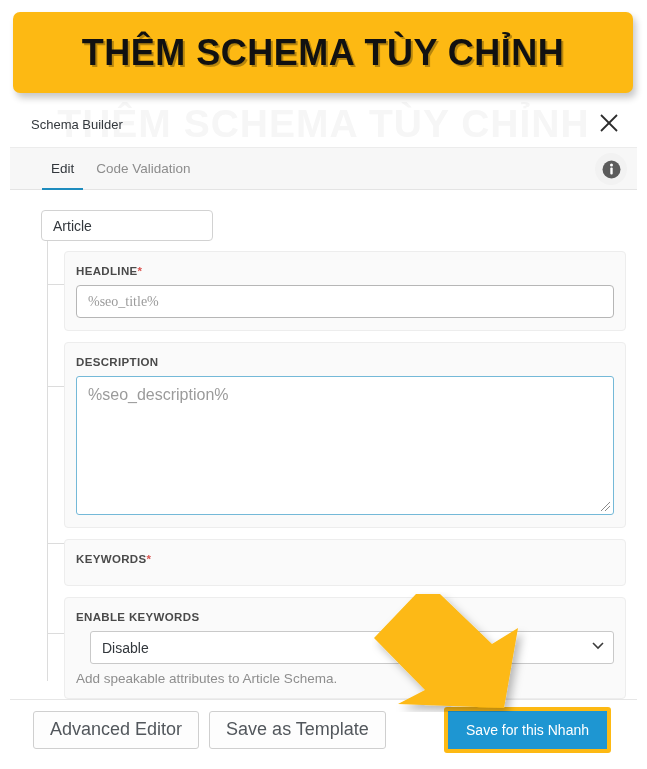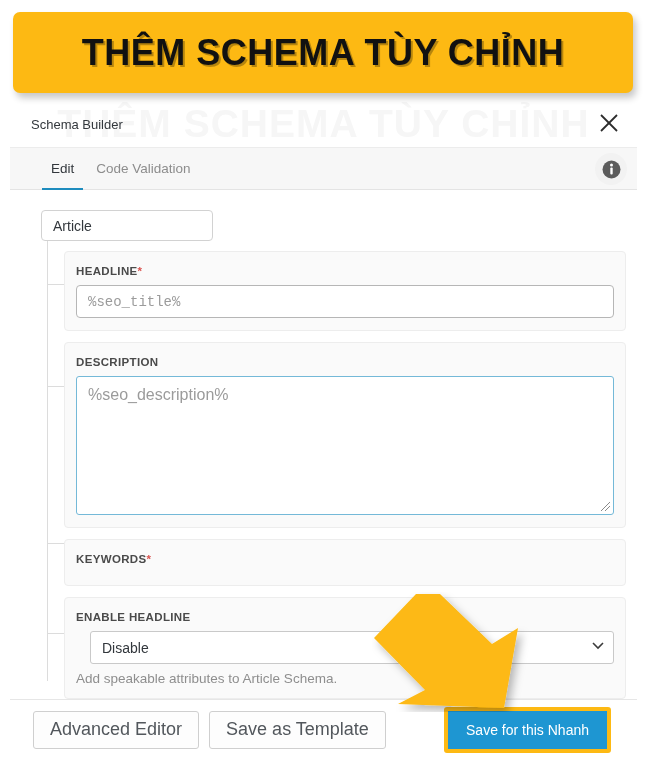--- a/index.html
+++ b/index.html
@@ -214,21 +214,21 @@
 
   .text-input {
     width: 100%;
     height: 33px;
     border: 1px solid #b6b6b6;
     border-radius: 4px;
     background: #ffffff;
     padding: 0 11px;
     font-size: 14px;
     color: #32373c;
-    font-family: Liberation Mono, monospace;
+    font-family: Liberation Serif, serif;
     outline: none;
   }
   .text-input::placeholder { color: #9b9b9b; }
 
   .textarea-wrap { position: relative; }
   .text-area {
     width: 100%;
     height: 139px;
     border: 1px solid #74b9d8;
     border-radius: 3px;
@@ -411,21 +411,21 @@
         </div>
 
         <div class="field-card">
           <div class="field-label">
             <span>KEYWORDS</span><span class="req">*</span>
           </div>
         </div>
 
         <div class="field-card">
           <div class="field-label">
-            <span>ENABLE HEADLINE</span><span class="req"></span>
+            <span>ENABLE KEYWORDS</span><span class="req"></span>
           </div>
           <div class="select-row">
             <div class="select-box">
               <span>Disable</span>
             </div>
             <svg class="select-chev" width="12" height="8" viewBox="0 0 12 8">
               <polyline points="1,1 6,6 11,1" fill="none" stroke="#3c3c3c" stroke-width="1.6"></polyline>
             </svg>
           </div>
           <div class="help-text">Add speakable attributes to Article Schema.</div>

